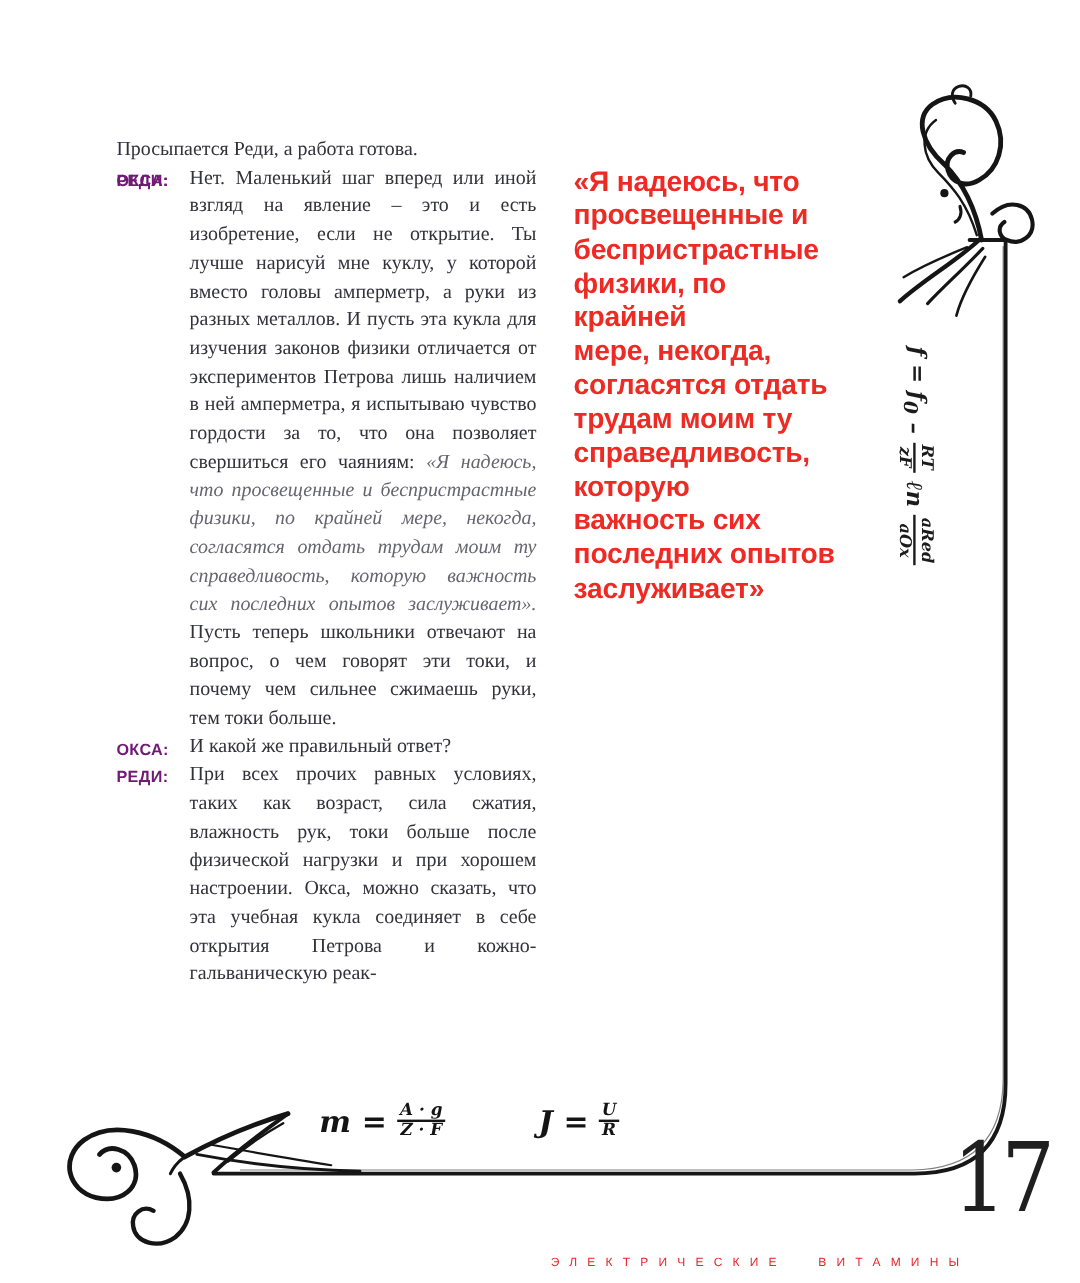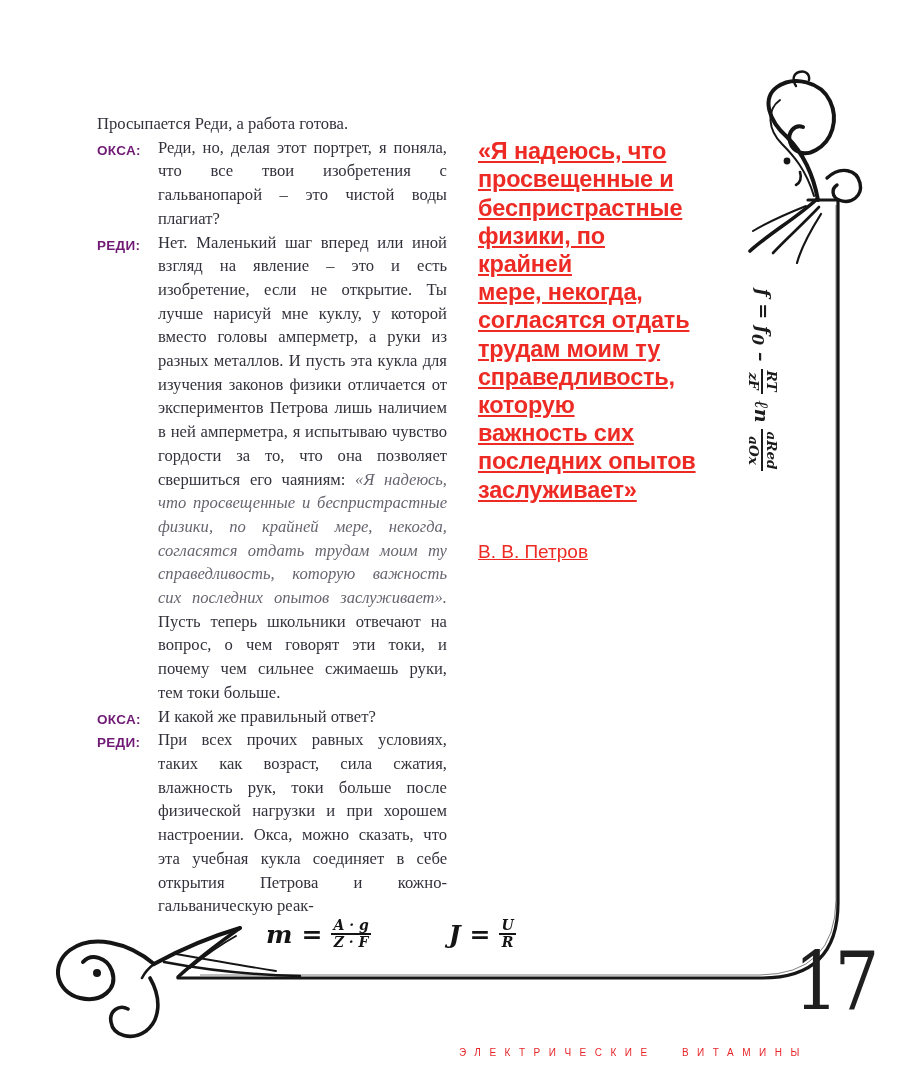--- a/index.html
+++ b/index.html
@@ -24,21 +24,21 @@
     font-family:"Liberation Sans", sans-serif;font-weight:700;font-size:13.5px;
     color:#701a75;letter-spacing:.3px;
   }
   .turn-text{text-align:justify;margin:0;}
   .embedded-quote{font-style:italic;color:#65656f;}
 
   
   .pullquote{
     position:absolute;left:478px;top:109px;width:300px;
     font-family:"Liberation Sans", sans-serif;font-weight:700;font-size:23.5px;
-    line-height:28.2px;color:#ee2a24;white-space:pre-line;letter-spacing:-.2px;text-decoration:underline;
+    line-height:28.2px;color:#ee2a24;white-space:pre-line;letter-spacing:-.2px;
   }
   .attribution{
     margin-top:6px;font-weight:400;font-size:19px;letter-spacing:0;color:#ee2a24;
     font-family:"Liberation Sans", sans-serif;
   }
 
   
   .nernst{
     position:absolute;left:634px;top:357px;width:256px;height:46px;
     transform:rotate(90deg);
@@ -105,21 +105,20 @@
       <path d="M236,936 C218,946 202,958 190,968" stroke-width="2"></path>
       <circle cx="97" cy="973" r="4" fill="#151515" stroke="none"></circle>
     </g>
   </svg>
 
   <div class="dialogue">
     <p class="narrator">Просыпается Реди, а работа готова.</p>
 
     <div class="turn">
       <span class="speaker">ОКСА:</span>
-      <p class="turn-text">Реди, но, делая этот портрет, я поняла, что все твои изобретения с гальванопарой – это чистой воды плагиат?</p>
     </div>
 
     <div class="turn">
       <span class="speaker">РЕДИ:</span>
       <p class="turn-text"><span>Нет. Маленький шаг вперед или иной взгляд на явление – это и есть изобретение, если не открытие. Ты лучше нарисуй мне куклу, у которой вместо головы амперметр, а руки из разных металлов. И пусть эта кукла для изучения законов физики отличается от экспериментов Петрова лишь наличием в ней амперметра, я испытываю чувство гордости за то, что она позволяет свершиться его чаяниям: </span><span class="embedded-quote">«Я надеюсь, что просвещенные и беспристрастные физики, по крайней мере, некогда, согласятся отдать трудам моим ту справедливость, которую важность сих последних опытов заслуживает».</span><span> Пусть теперь школьники отвечают на вопрос, о чем говорят эти токи, и почему чем сильнее сжимаешь руки, тем токи больше.</span></p>
     </div>
 
     <div class="turn">
       <span class="speaker">ОКСА:</span>
       <p class="turn-text">И какой же правильный ответ?</p>
@@ -138,21 +137,20 @@
 физики, по
 крайней
 мере, некогда,
 согласятся отдать
 трудам моим ту
 справедливость,
 которую
 важность сих
 последних опытов
 заслуживает»</div>
-    <div class="attribution">В. В. Петров</div>
   </div>
 
   <div class="nernst">
     <span><span>f = f</span><sub>0</sub></span>
     <span>–</span>
     <span class="frac">
       <span class="num">RT</span>
       <span class="den">zF</span>
     </span>
     <span>ℓn</span>

